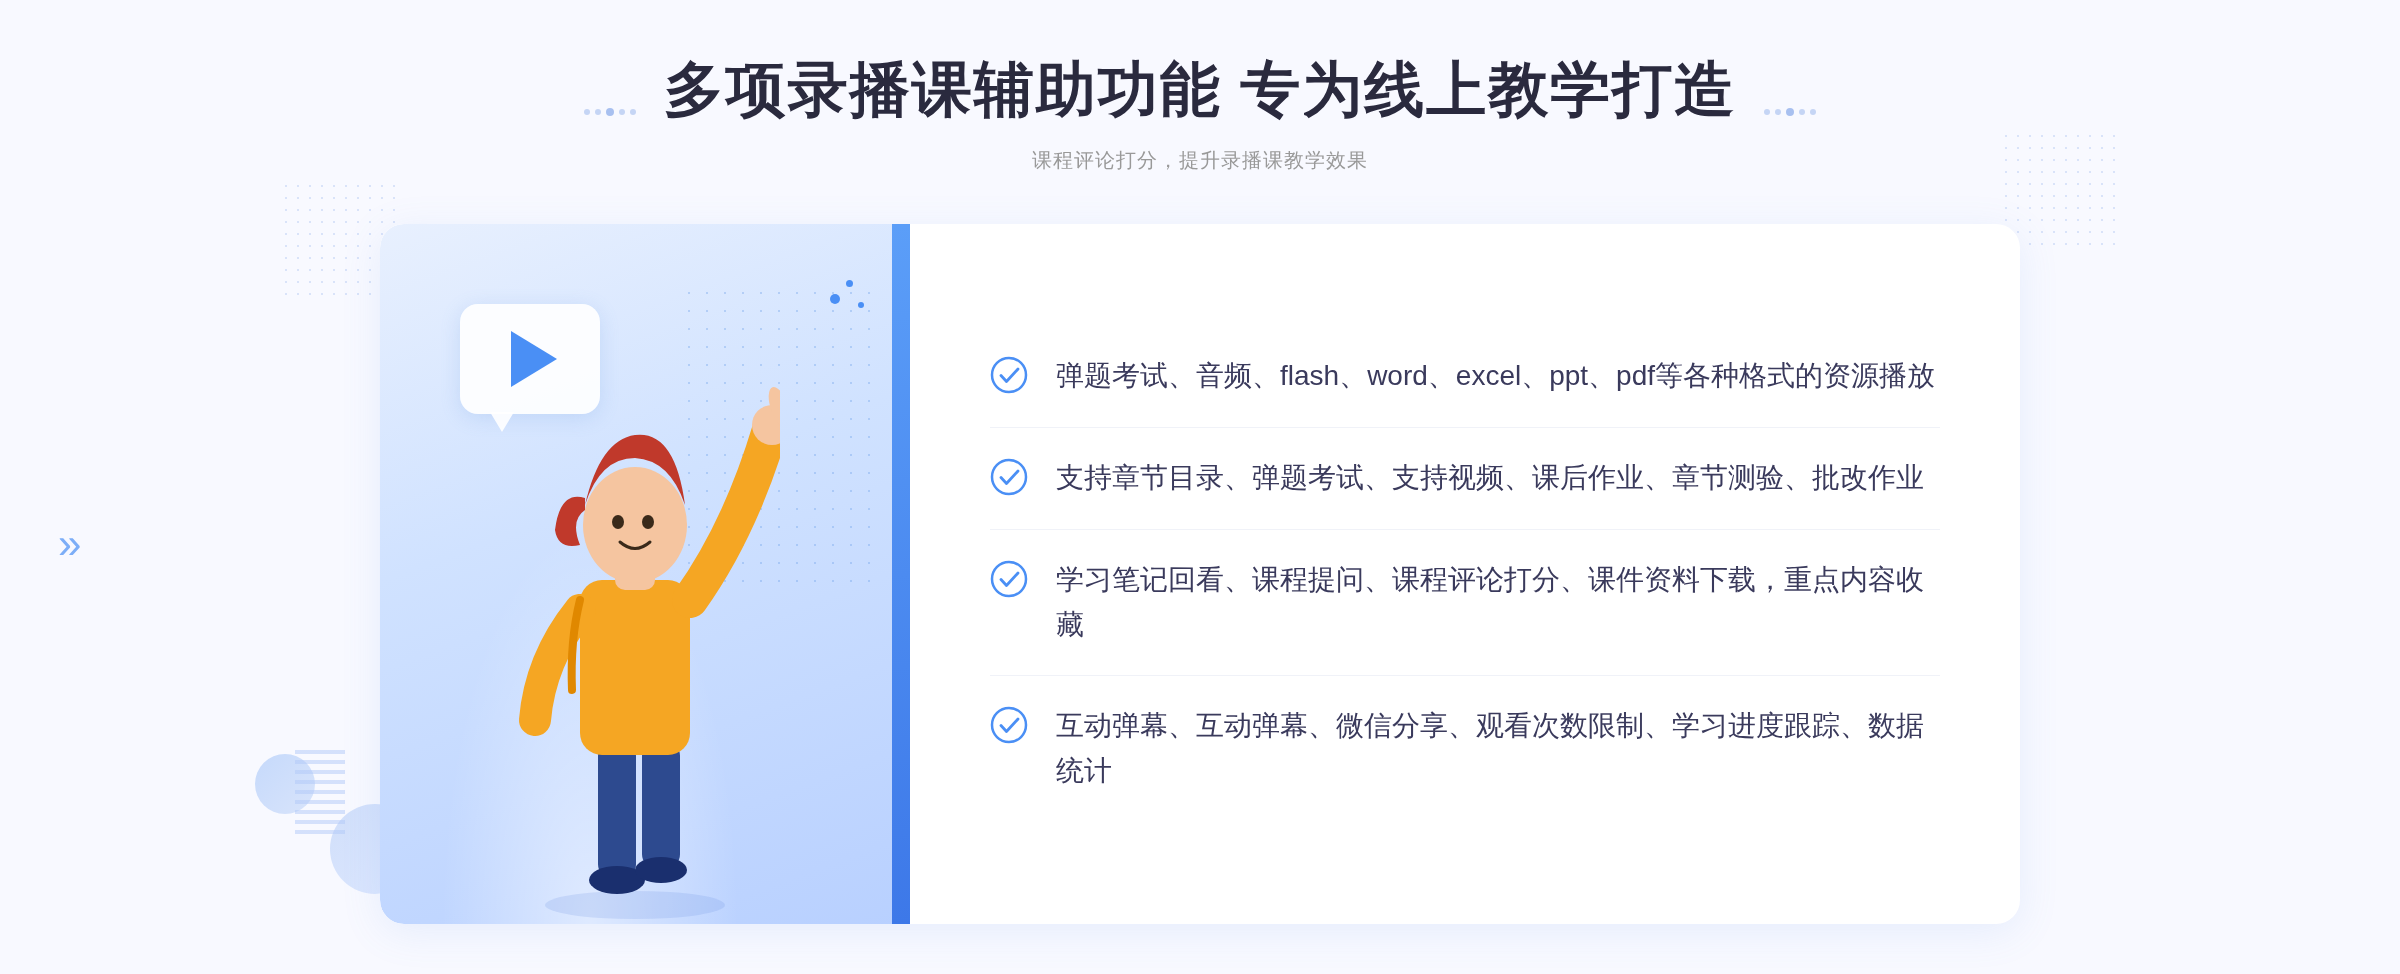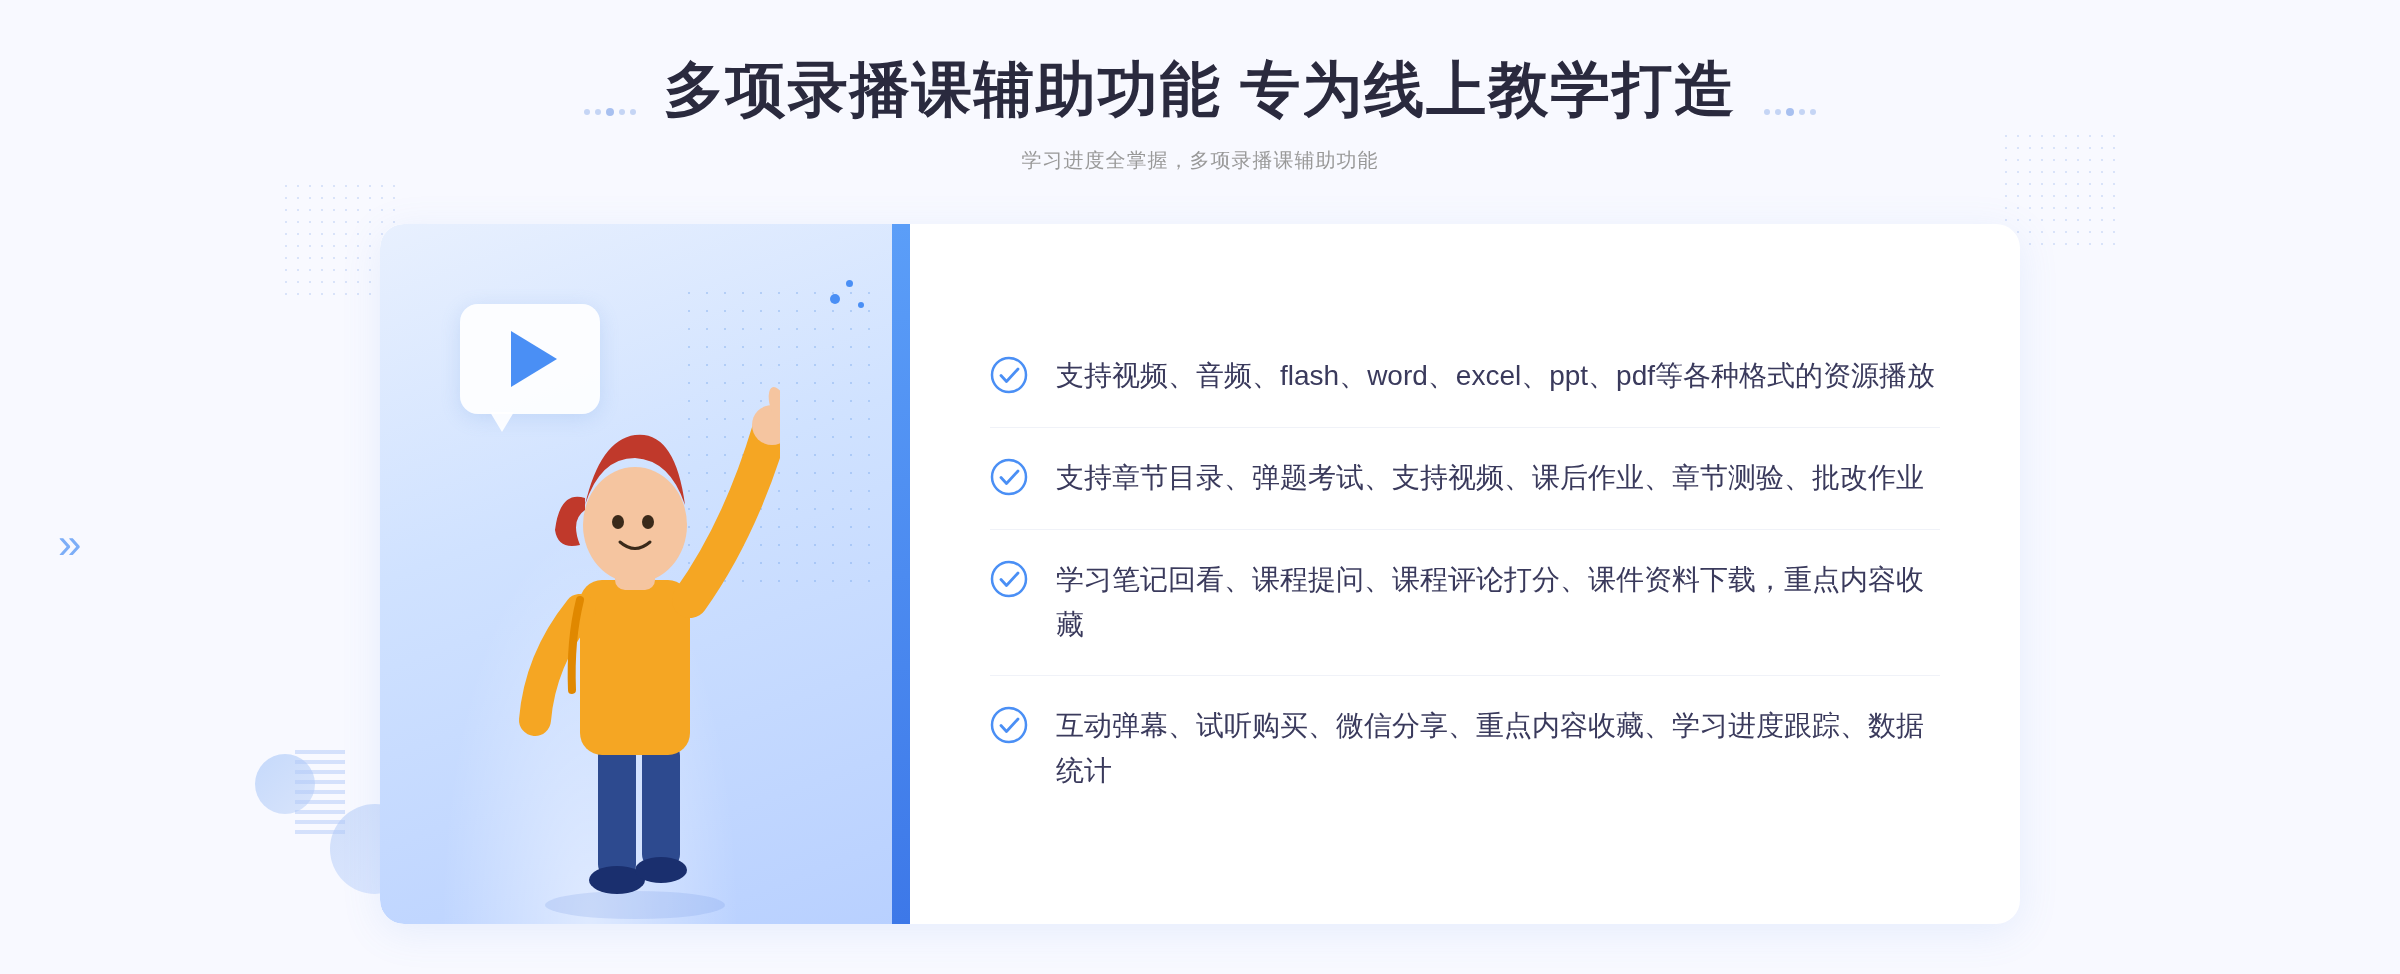--- a/index.html
+++ b/index.html
@@ -330,21 +330,21 @@
 
   <div class="header-section">
     <div class="header-dots-left">
       <div class="dot-small"></div>
       <div class="dot-small"></div>
       <div class="dot-med"></div>
       <div class="dot-small"></div>
       <div class="dot-small"></div>
     </div>
     <h1 class="header-title">多项录播课辅助功能 专为线上教学打造</h1>
-    <p class="header-subtitle">学习进度全掌握，多项录播课辅助功能</p>
+    <p class="header-subtitle">课程评论打分，提升录播课教学效果</p>
     <div class="header-dots-right">
       <div class="dot-small"></div>
       <div class="dot-small"></div>
       <div class="dot-med"></div>
       <div class="dot-small"></div>
       <div class="dot-small"></div>
     </div>
   </div>
 
   <div class="main-card">
@@ -408,41 +408,41 @@
     </div>
 
     <div class="content-panel">
 
       <div id="features-container">
           <div class="feature-item">
             <div class="check-icon"><svg viewBox="0 0 38 38" fill="none" xmlns="http://www.w3.org/2000/svg">
       <circle cx="19" cy="19" r="17" stroke="#4a8ff5" stroke-width="2.5" fill="none"></circle>
       <path d="M11 19.5L16.5 25.5L28 13" stroke="#4a8ff5" stroke-width="2.8" stroke-linecap="round" stroke-linejoin="round" fill="none"></path>
     </svg></div>
-            <span class="feature-text">支持视频、音频、flash、word、excel、ppt、pdf等各种格式的资源播放</span>
+            <span class="feature-text">弹题考试、音频、flash、word、excel、ppt、pdf等各种格式的资源播放</span>
           </div>
           <div class="feature-item">
             <div class="check-icon"><svg viewBox="0 0 38 38" fill="none" xmlns="http://www.w3.org/2000/svg">
       <circle cx="19" cy="19" r="17" stroke="#4a8ff5" stroke-width="2.5" fill="none"></circle>
       <path d="M11 19.5L16.5 25.5L28 13" stroke="#4a8ff5" stroke-width="2.8" stroke-linecap="round" stroke-linejoin="round" fill="none"></path>
     </svg></div>
             <span class="feature-text">支持章节目录、弹题考试、支持视频、课后作业、章节测验、批改作业</span>
           </div>
           <div class="feature-item">
             <div class="check-icon"><svg viewBox="0 0 38 38" fill="none" xmlns="http://www.w3.org/2000/svg">
       <circle cx="19" cy="19" r="17" stroke="#4a8ff5" stroke-width="2.5" fill="none"></circle>
       <path d="M11 19.5L16.5 25.5L28 13" stroke="#4a8ff5" stroke-width="2.8" stroke-linecap="round" stroke-linejoin="round" fill="none"></path>
     </svg></div>
             <span class="feature-text">学习笔记回看、课程提问、课程评论打分、课件资料下载，重点内容收藏</span>
           </div>
           <div class="feature-item">
             <div class="check-icon"><svg viewBox="0 0 38 38" fill="none" xmlns="http://www.w3.org/2000/svg">
       <circle cx="19" cy="19" r="17" stroke="#4a8ff5" stroke-width="2.5" fill="none"></circle>
       <path d="M11 19.5L16.5 25.5L28 13" stroke="#4a8ff5" stroke-width="2.8" stroke-linecap="round" stroke-linejoin="round" fill="none"></path>
     </svg></div>
-            <span class="feature-text">互动弹幕、试听购买、微信分享、重点内容收藏、学习进度跟踪、数据统计</span>
+            <span class="feature-text">互动弹幕、互动弹幕、微信分享、观看次数限制、学习进度跟踪、数据统计</span>
           </div>
         </div>
 
     </div>
   </div>
 
 </div>
 
 </body></html>

